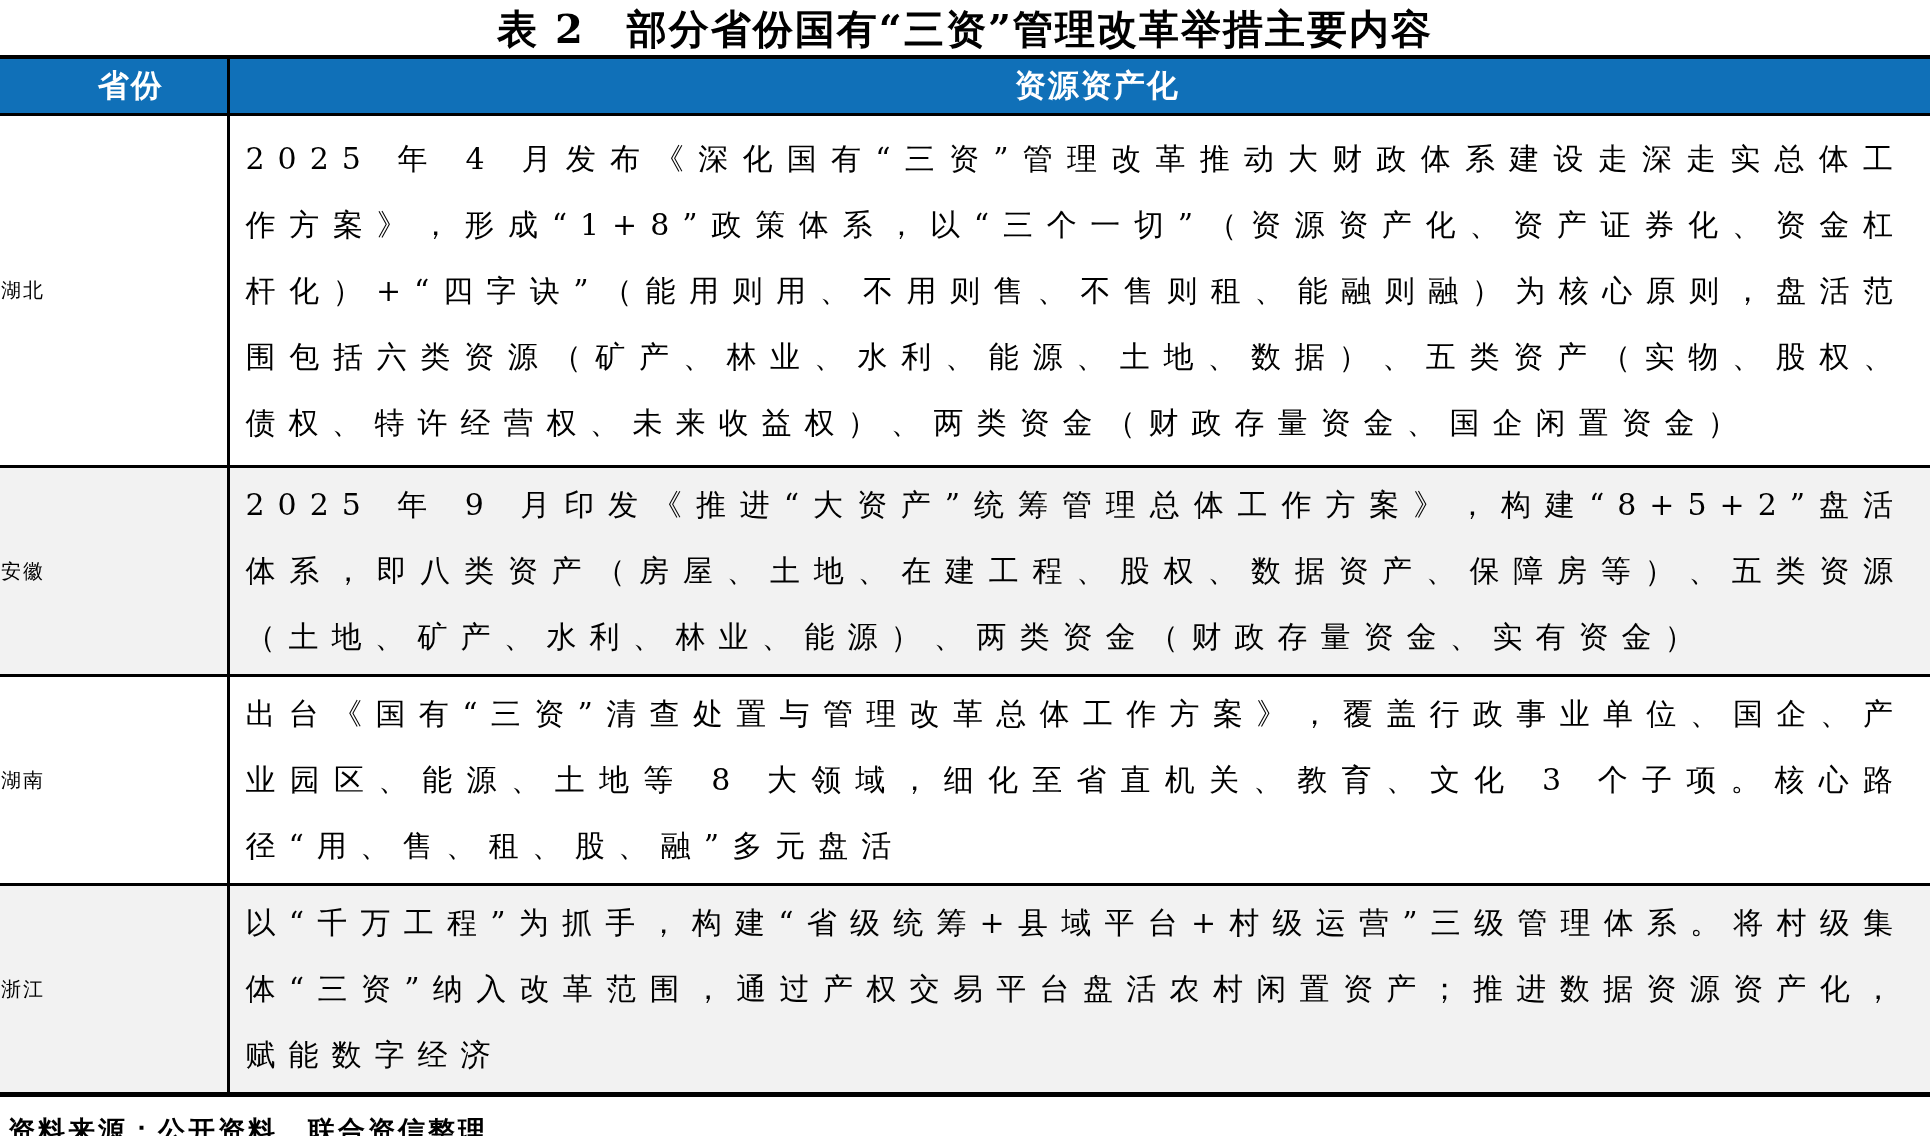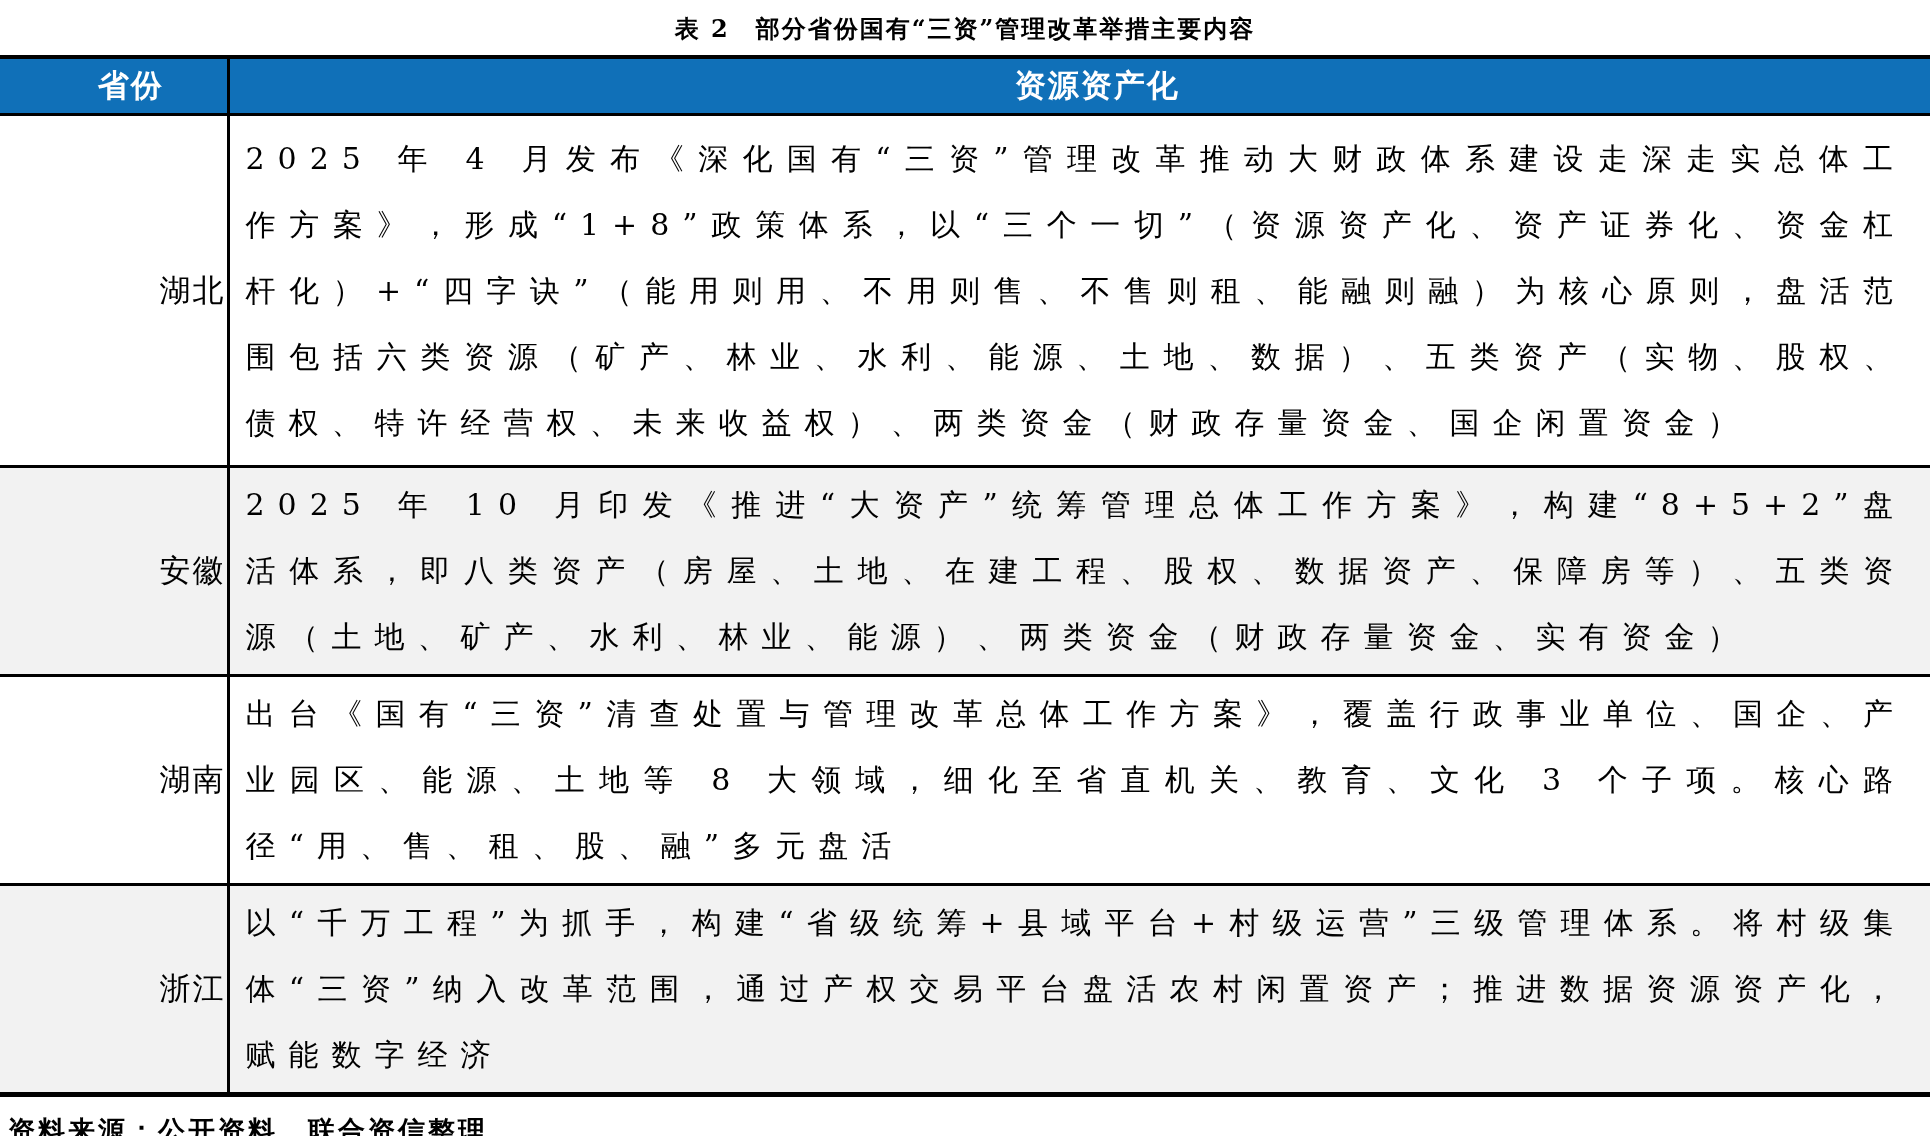--- a/index.html
+++ b/index.html
@@ -14,21 +14,21 @@
   }
   .page {
     width: 1930px;
     height: 1136px;
     position: relative;
   }
   .doc-title {
     height: 50px;
     padding-top: 5px;
     text-align: center;
-    font-size: 24px;
+    font-size: 40px;
     font-weight: bold;
     letter-spacing: 2px;
     line-height: 48px;
     white-space: pre;
   }
   table.measures-table {
     width: 1930px;
     border-collapse: collapse;
     table-layout: fixed;
     border-top: 4px solid #000000;
@@ -47,22 +47,22 @@
     height: 52px;
     text-align: center;
     letter-spacing: 2px;
     padding-left: 36px;
   }
   .measures-table th:first-child,
   .measures-table td:first-child {
     border-right: 3px solid #000000;
   }
   td.province-cell {
-    text-align: right;
-    font-size: 31px;
+    text-align: left;
+    font-size: 20px;
     letter-spacing: 2px;
   }
   td.measures-cell {
     font-size: 30px;
     line-height: 66px;
     letter-spacing: 13px;
     text-align: justify;
     padding: 4px 24px 4px 16px;
     margin-top: 36px;
   }
@@ -96,21 +96,21 @@
         <th>资源资产化</th>
       </tr>
     </thead>
     <tbody>
       <tr class="row-hubei">
         <td class="province-cell">湖北</td>
         <td class="measures-cell">2025 年 4 月发布《深化国有“三资”管理改革推动大财政体系建设走深走实总体工作方案》，形成“1+8”政策体系，以“三个一切”（资源资产化、资产证券化、资金杠杆化）+“四字诀”（能用则用、不用则售、不售则租、能融则融）为核心原则，盘活范围包括六类资源（矿产、林业、水利、能源、土地、数据）、五类资产（实物、股权、债权、特许经营权、未来收益权）、两类资金（财政存量资金、国企闲置资金）</td>
       </tr>
       <tr class="row-anhui stripe">
         <td class="province-cell">安徽</td>
-        <td class="measures-cell">2025 年 10 月印发《推进“大资产”统筹管理总体工作方案》，构建“8+5+2”盘活体系，即八类资产（房屋、土地、在建工程、股权、数据资产、保障房等）、五类资源（土地、矿产、水利、林业、能源）、两类资金（财政存量资金、实有资金）</td>
+        <td class="measures-cell">2025 年 9 月印发《推进“大资产”统筹管理总体工作方案》，构建“8+5+2”盘活体系，即八类资产（房屋、土地、在建工程、股权、数据资产、保障房等）、五类资源（土地、矿产、水利、林业、能源）、两类资金（财政存量资金、实有资金）</td>
       </tr>
       <tr class="row-hunan">
         <td class="province-cell">湖南</td>
         <td class="measures-cell">出台《国有“三资”清查处置与管理改革总体工作方案》，覆盖行政事业单位、国企、产业园区、能源、土地等 8 大领域，细化至省直机关、教育、文化 3 个子项。核心路径“用、售、租、股、融”多元盘活</td>
       </tr>
       <tr class="row-zhejiang stripe">
         <td class="province-cell">浙江</td>
         <td class="measures-cell">以“千万工程”为抓手，构建“省级统筹+县域平台+村级运营”三级管理体系。将村级集体“三资”纳入改革范围，通过产权交易平台盘活农村闲置资产；推进数据资源资产化，赋能数字经济</td>
       </tr>
     </tbody>

